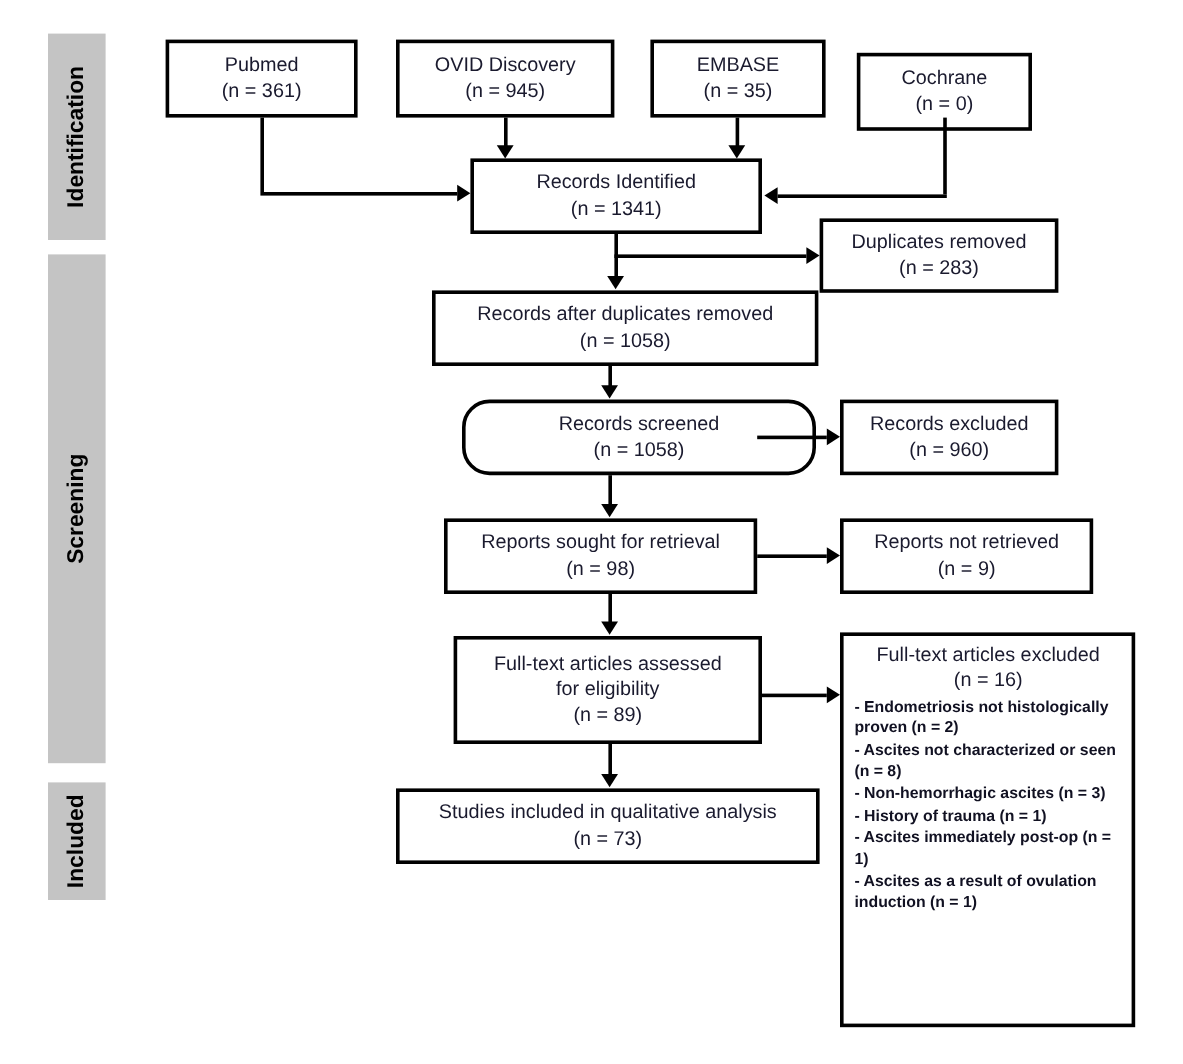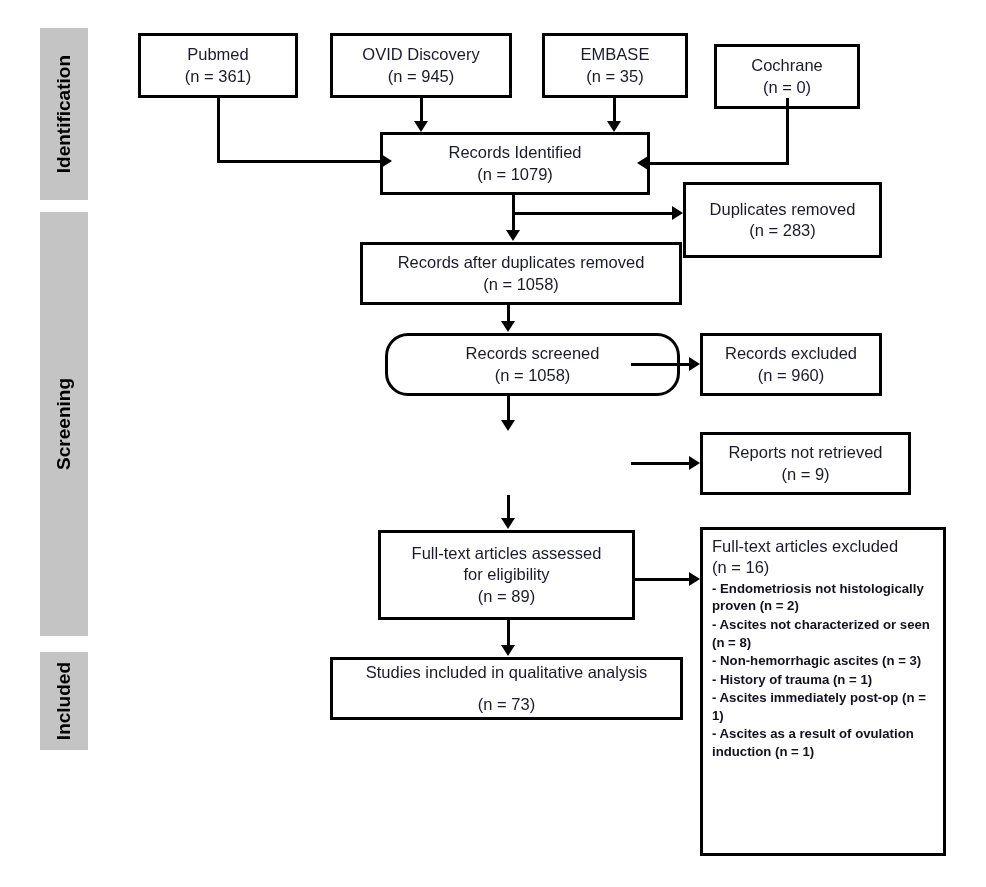--- a/index.html
+++ b/index.html
@@ -53,21 +53,21 @@
   .box .line { display: block; white-space: nowrap; }
 
   
   .box.detail {
     justify-content: flex-start;
     align-items: stretch;
     padding: 6px 8px 6px 9px;
     text-align: left;
   }
   .box.detail .hdr {
-    text-align: left;
+    text-align: center;
     font-size: 16.5px;
     line-height: 1.3;
     color: #1a1a2e;
   }
   .box.detail .reason {
     font-size: 13.2px;
     font-weight: bold;
     line-height: 1.33;
     color: #111122;
     margin-top: 1px;
@@ -132,58 +132,62 @@
   <div class="box" style="left:542px; top:33px; width:146px; height:65px;">
     <span class="line">EMBASE</span>
     <span class="line">(n = 35)</span>
   </div>
 
   <div class="box" style="left:714px; top:44px; width:146px; height:65px;">
     <span class="line">Cochrane</span>
     <span class="line">(n = 0)</span>
   </div>
 
-  <div class="box" style="left:380px; top:132px; width:270px; height:63px;text-align:right;">
+  <div class="box" style="left:392px; top:132px; width:243px; height:63px;text-align:right;">
     <span class="line">Records Identified</span>
-    <span class="line">(n = 1079)</span>
-  </div>
-
-  <div class="box" style="left:683px; top:182px; width:199px; height:76px;align-items:center;">
+    <span class="line">(n = 1341)</span>
+  </div>
+
+  <div class="box" style="left:683px; top:182px; width:199px; height:62px;align-items:center;">
     <span class="line">Duplicates removed</span>
     <span class="line">(n = 283)</span>
   </div>
 
   <div class="box" style="left:360px; top:242px; width:322px; height:63px;">
     <span class="line">Records after duplicates removed</span>
     <span class="line">(n = 1058)</span>
   </div>
 
   <div class="box" style="left:385px; top:333px; width:295px; height:63px;border-radius:23px;">
     <span class="line">Records screened</span>
     <span class="line">(n = 1058)</span>
   </div>
 
   <div class="box" style="left:700px; top:333px; width:182px; height:63px;">
     <span class="line">Records excluded</span>
     <span class="line">(n = 960)</span>
   </div>
 
+  <div class="box" style="left:370px; top:432px; width:261px; height:63px;">
+    <span class="line">Reports sought for retrieval</span>
+    <span class="line">(n = 98)</span>
+  </div>
 
   <div class="box" style="left:700px; top:432px; width:211px; height:63px;">
     <span class="line">Reports not retrieved</span>
     <span class="line">(n = 9)</span>
   </div>
 
   <div class="box" style="left:378px; top:530px; width:257px; height:90px;text-align:center;">
     <span class="line">Full-text articles assessed</span>
     <span class="line">for eligibility</span>
     <span class="line">(n = 89)</span>
   </div>
 
-  <div class="box" style="left:330px; top:657px; width:353px; height:63px;justify-content:space-between;">
+  <div class="box" style="left:330px; top:657px; width:353px; height:63px;">
     <span class="line">Studies included in qualitative analysis</span>
     <span class="line">(n = 73)</span>
   </div>
 
   <div class="box detail" style="left:700px; top:527px; width:246px; height:329px;">
     <div class="hdr">Full-text articles excluded</div>
     <div class="hdr">(n = 16)</div>
     <div class="reason">- Endometriosis not histologically proven (n = 2)</div>
     <div class="reason">- Ascites not characterized or seen (n = 8)</div>
     <div class="reason">- Non-hemorrhagic ascites (n = 3)</div>

